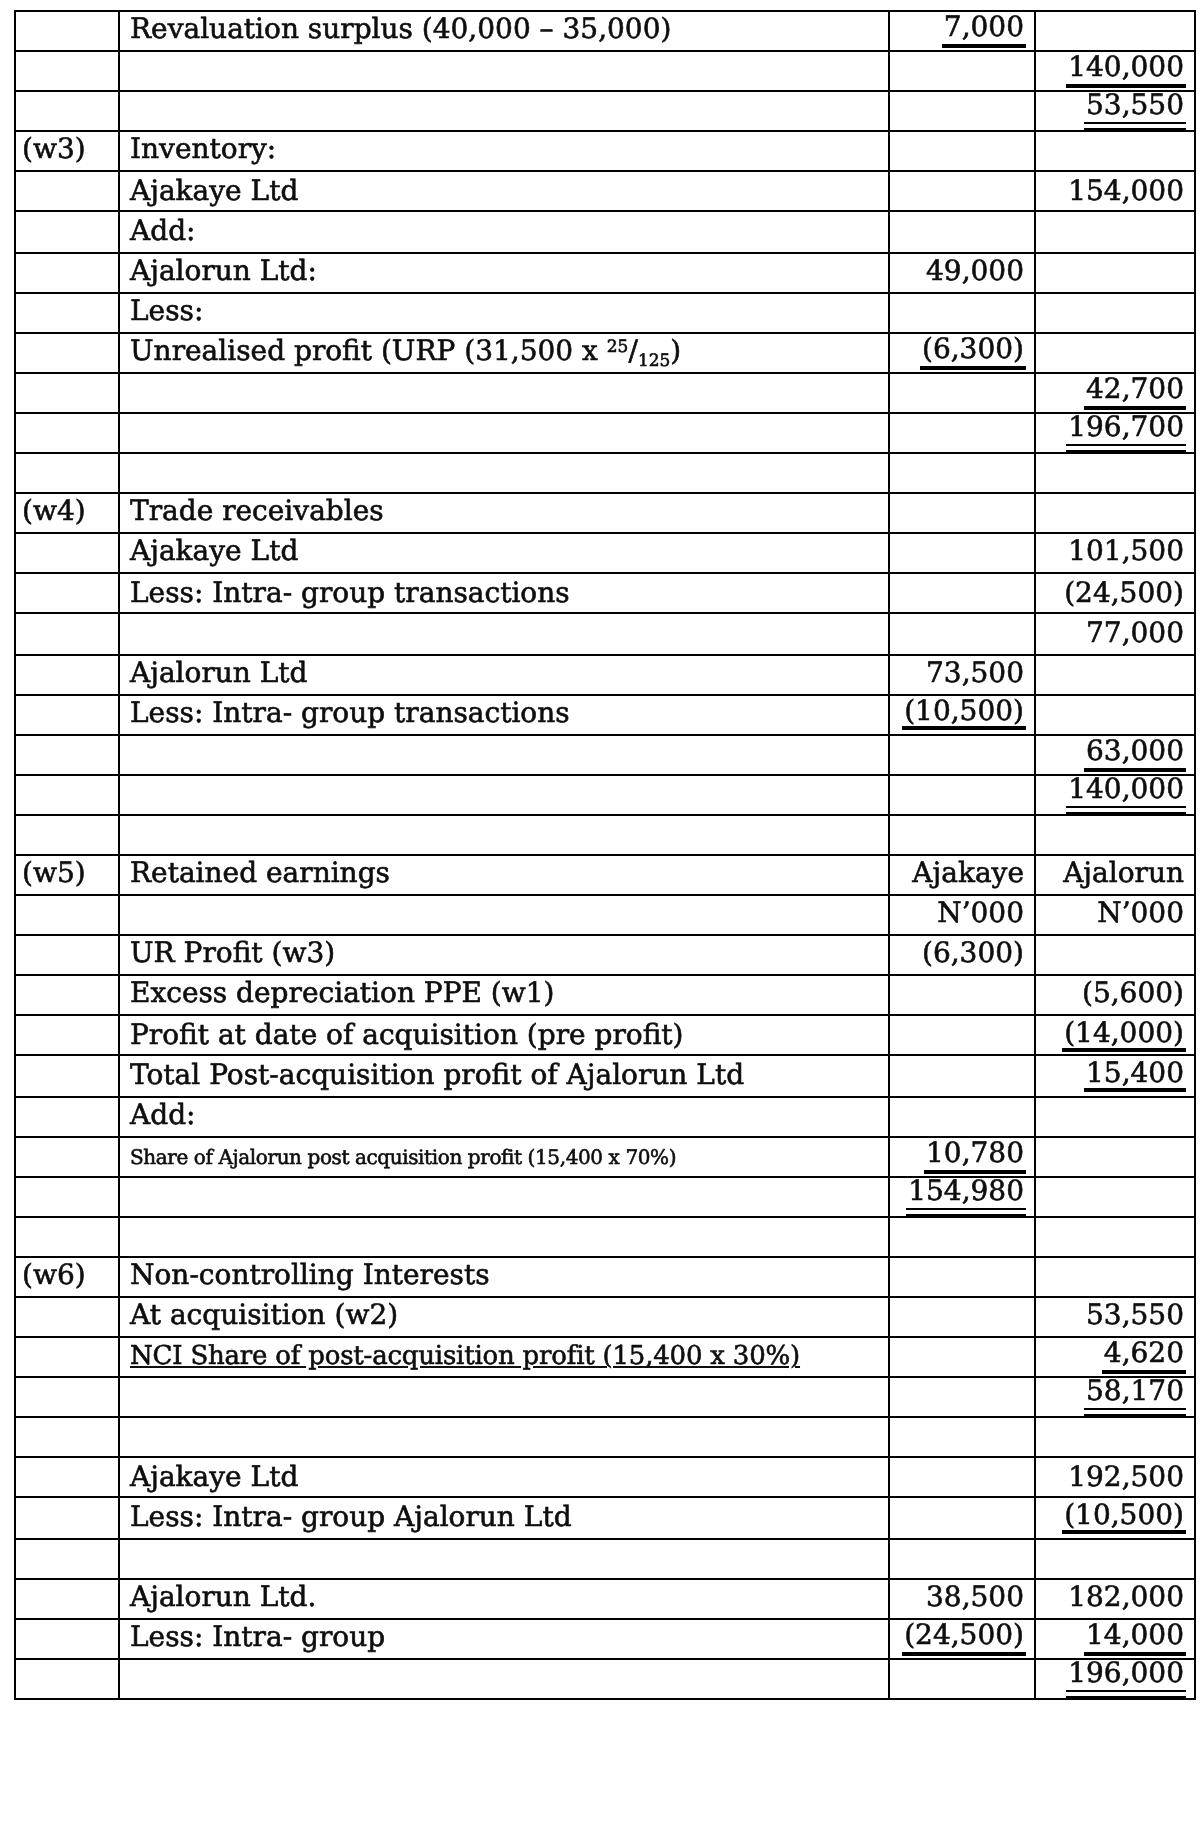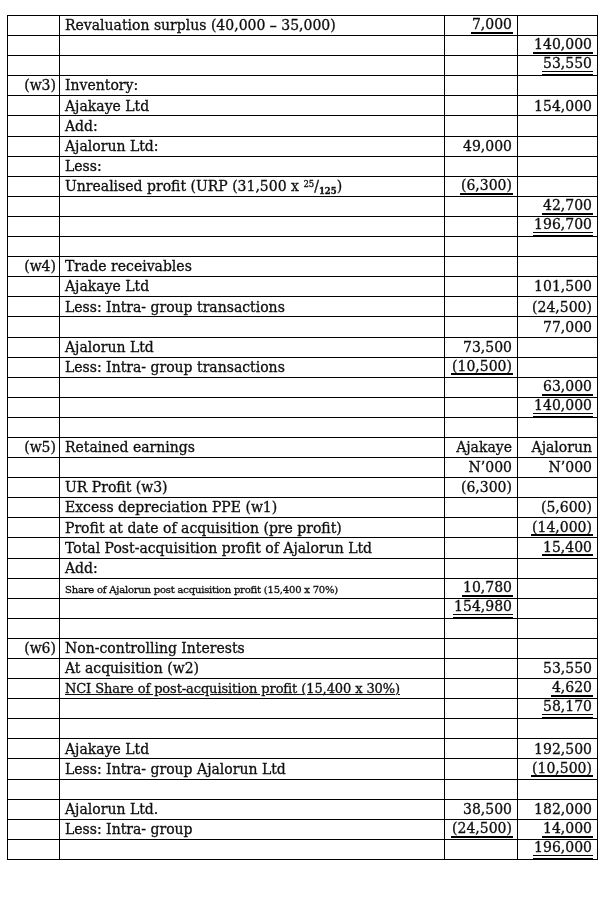--- a/index.html
+++ b/index.html
@@ -3,44 +3,44 @@
 <meta charset="utf-8">
 <style>
   html,body{margin:0;padding:0;}
   body{
     width:602px;height:920px;background:#ffffff;overflow:hidden;position:relative;
     font-family:"DejaVu Serif", serif;color:#0e0e0e;
     -webkit-text-stroke:0.3px #0e0e0e;
   }
   .page{position:absolute;inset:0;background:#ffffff;}
   table.workings{
-    position:absolute;left:7px;top:15px;width:590px;
+    position:absolute;left:7px;top:5px;width:590px;
     border-collapse:collapse;table-layout:fixed;
   }
   td{
     border:1.5px solid #000;
     height:19.1px;
     padding:0 4px;
     font-size:14px;
     line-height:1.05;
     white-space:nowrap;
     overflow:hidden;
     vertical-align:middle;
   }
-  td.ref{text-align:right;padding:0 2px;margin-top:16px;}
+  td.ref{text-align:left;padding:0 2px;margin-top:16px;}
   td.desc{text-align:left;}
   td.amt{text-align:right;}
   .bold{font-weight:normal;}
   .sz-small{font-size:10px;letter-spacing:-0.2px;}
   .sz-mid{font-size:13px;letter-spacing:-0.1px;text-decoration:underline;}
   span.val{display:inline-block;padding:0 1px;}
   .u-single{border-bottom:2.2px solid #000;}
   .u-double{border-bottom:4.5px double #000;}
   sup{font-size:8.5px;line-height:0;vertical-align:4px;letter-spacing:0;}
-  sub{font-size:8.5px;line-height:0;vertical-align:-3px;letter-spacing:0;font-weight:bold;}
+  sub{font-size:8.5px;line-height:0;vertical-align:-3px;letter-spacing:0;}
 </style>
 </head>
 <body>
 
 <div class="page">
   <table class="workings">
     <colgroup>
       <col style="width:52px">
         <col style="width:385px">
         <col style="width:73px">

